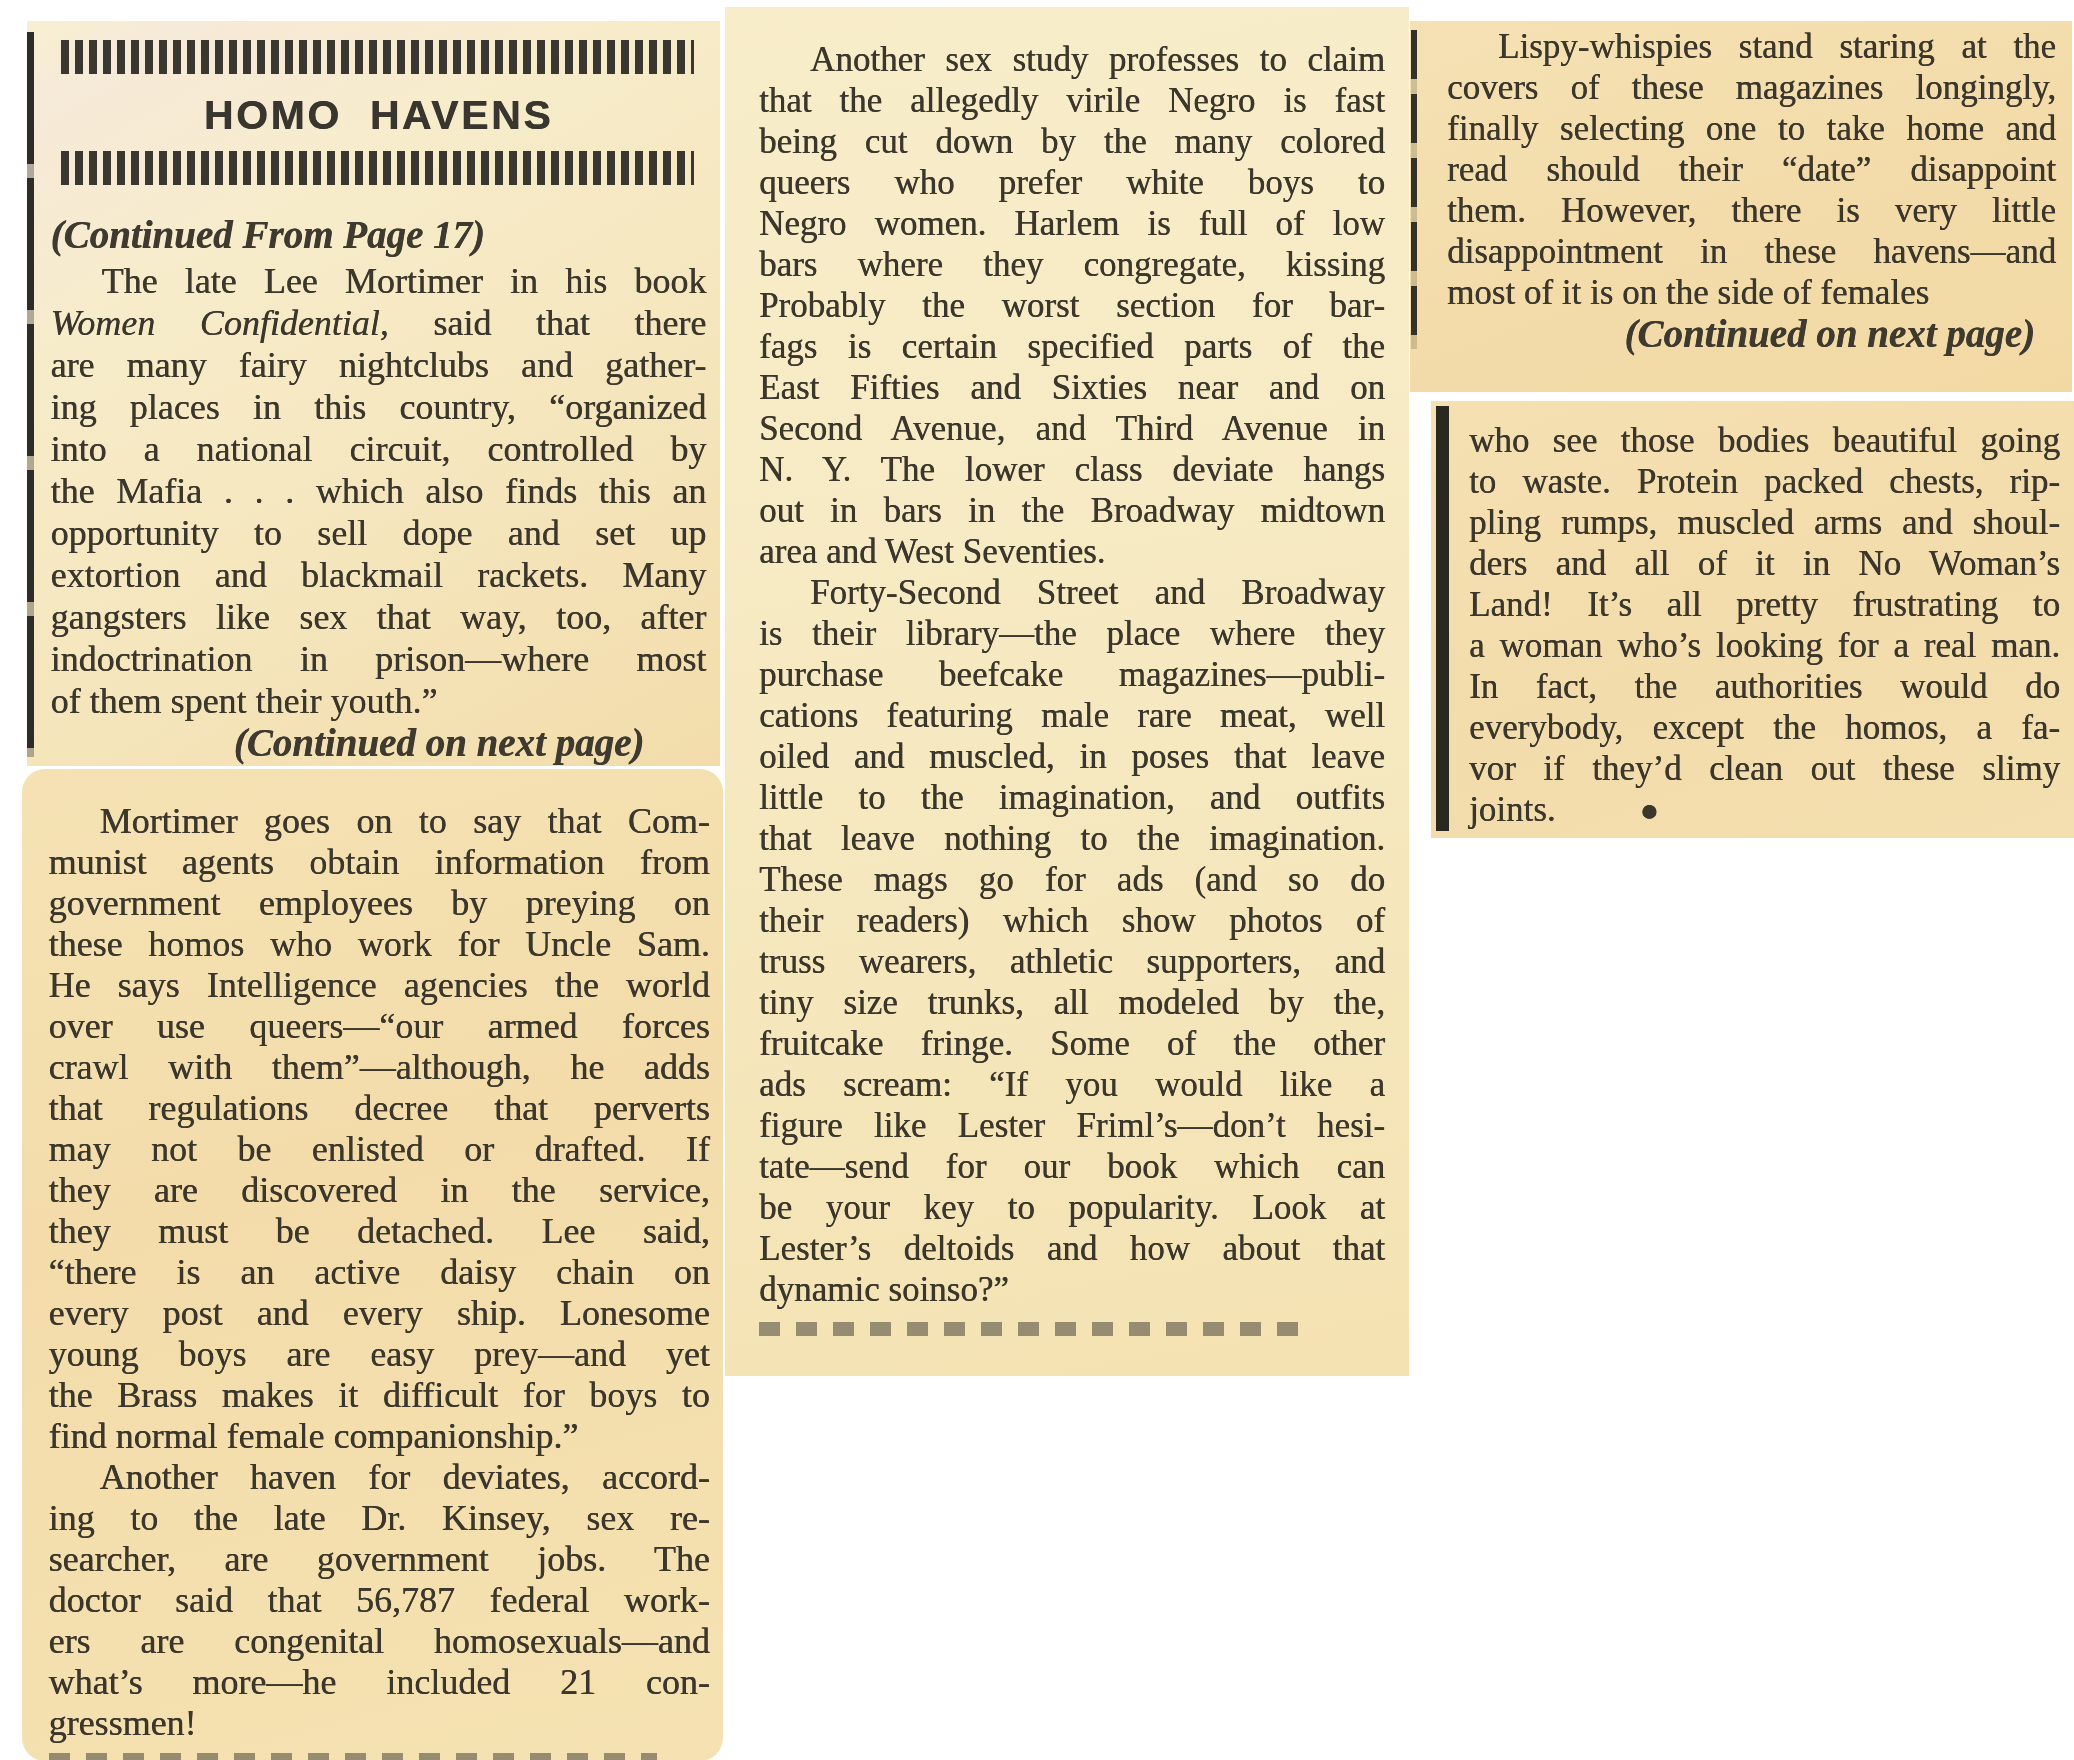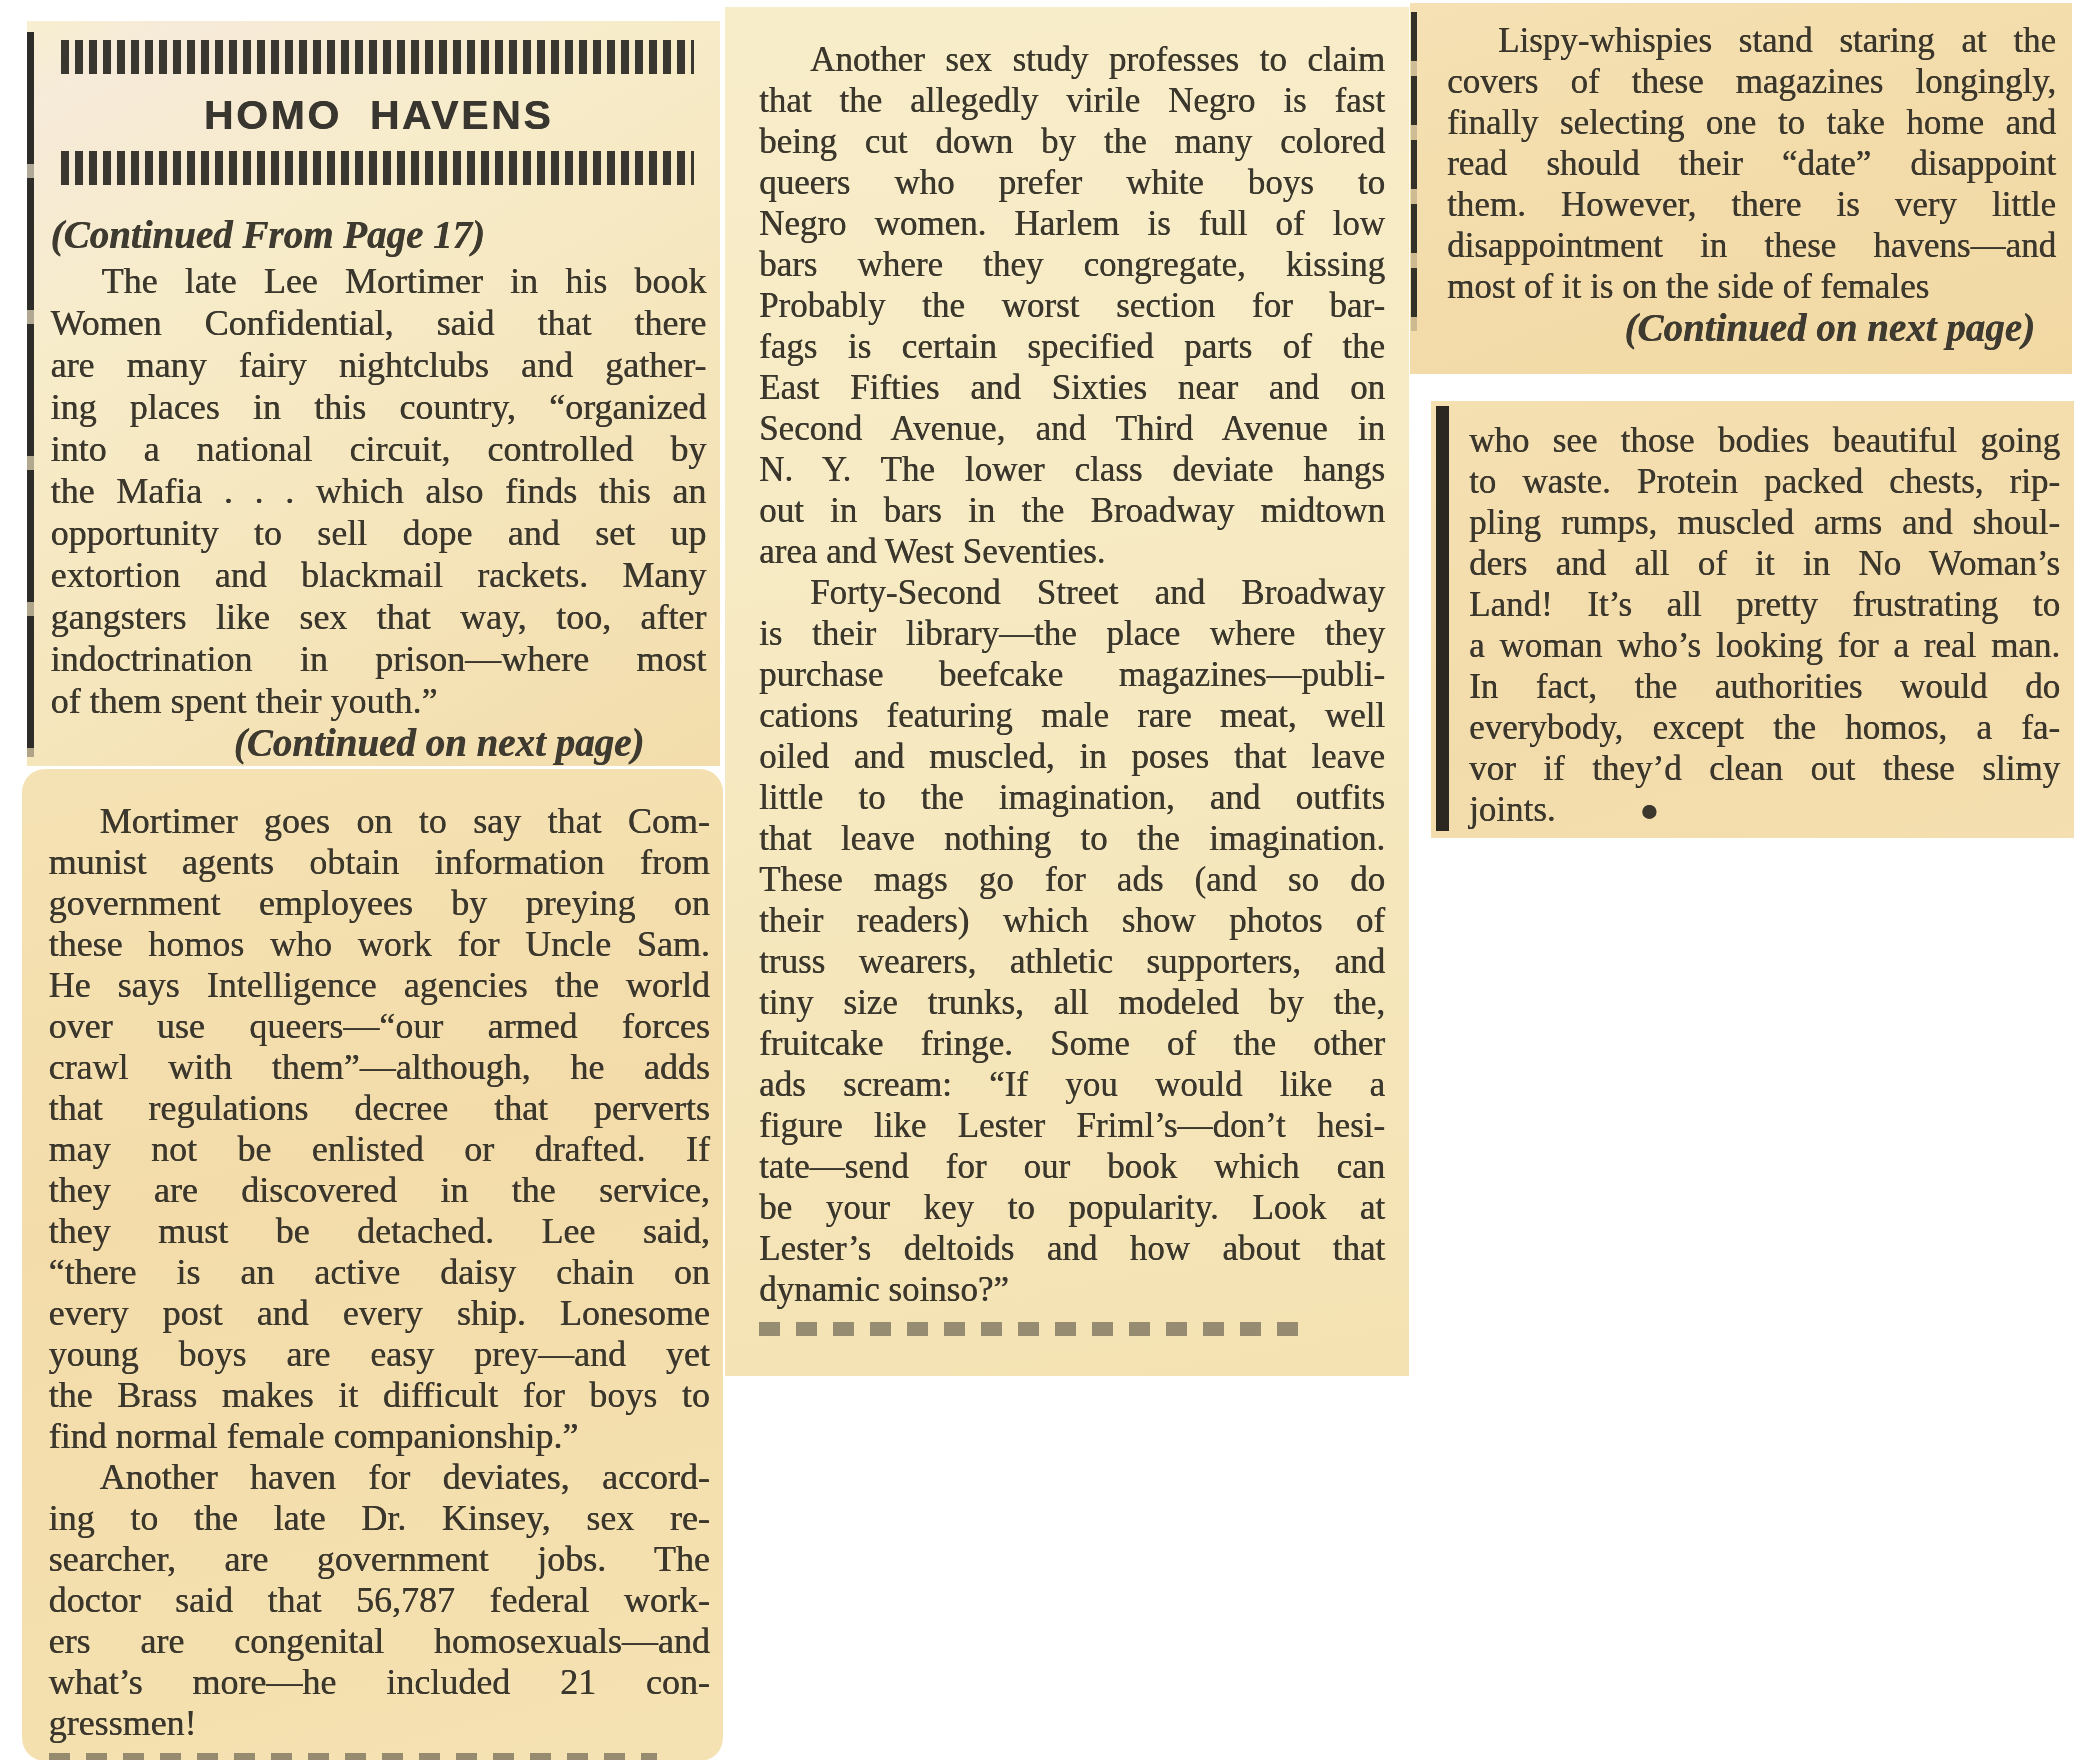--- a/index.html
+++ b/index.html
@@ -51,41 +51,41 @@
   .cont.from { margin-top: 29px; text-align: left; font-family: Liberation Serif, serif; }
   .cont.next-left { text-align: right; padding-right: 62px; }
   .cont.next-right { text-align: right; padding-right: 21px; margin-top: 0px; }
   .lines { margin-top: 5.3px; }
   .ln {
     text-align: justify;
     text-align-last: justify;
   }
   .ln.noj { text-align-last: left; }
   .ln.ind { text-indent: 51px; }
-  .it { }
+  .it { font-style: italic; }
   .bullet { margin-left: 84px; font-size: 32px; }
   
   #clip-left-bottom {
     left: 22px; top: 769px; width: 701px; height: 992px;
     background: linear-gradient(165deg, #f5e2b4 0%, #f3dcaa 40%, #f4dfae 75%, #f5e2b2 100%);
     padding: 26.5px 13.2px 0 26.5px;
     font-size: 36px; line-height: 41px; border-radius: 23px;
   }
   
   #clip-middle {
     left: 725px; top: 7px; width: 684px; height: 1369px;
     background: linear-gradient(170deg, #f8edc9 0%, #f7ebc5 35%, #f5e6bb 70%, #f4e2b2 100%);
     padding: 26.5px 24px 0 34px;
     font-size: 35px; line-height: 41px;
   }
   
   #clip-right-top {
-    left: 1410px; top: 3px; width: 662px; height: 371px;
+    left: 1410px; top: 21px; width: 662px; height: 371px;
     background: linear-gradient(160deg, #f5e1b4 0%, #f3dcaa 50%, #f2d9a4 100%);
-    padding: 12px 16px 0 37px;
+    padding: 0 16px 0 37px;
     font-size: 35px; line-height: 41px;
   }
   #clip-right-top .col-rule {
     position: absolute; left: 0.9px; top: 8.8px; width: 6.2px; height: 319px;
     background: repeating-linear-gradient(180deg, #343129 0px, #343129 49px, rgba(52,49,41,.2) 49px, rgba(52,49,41,.2) 64px);
   }
   
   #clip-right-bottom {
     left: 1431px; top: 401px; width: 644px; height: 437px;
     background: linear-gradient(160deg, #f5e0b2 0%, #f3dcab 55%, #f4dfb0 100%);

